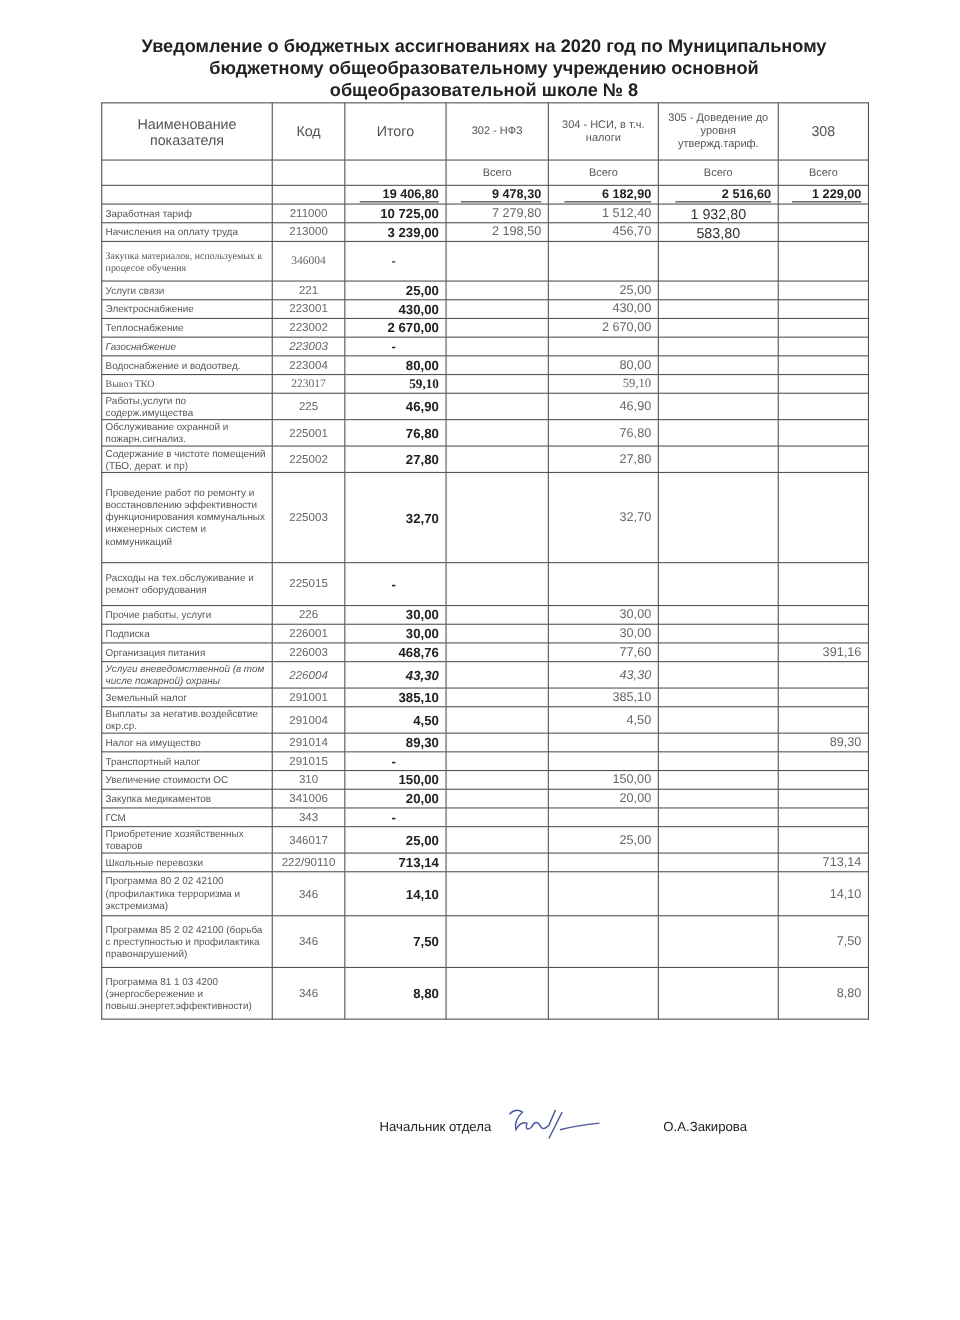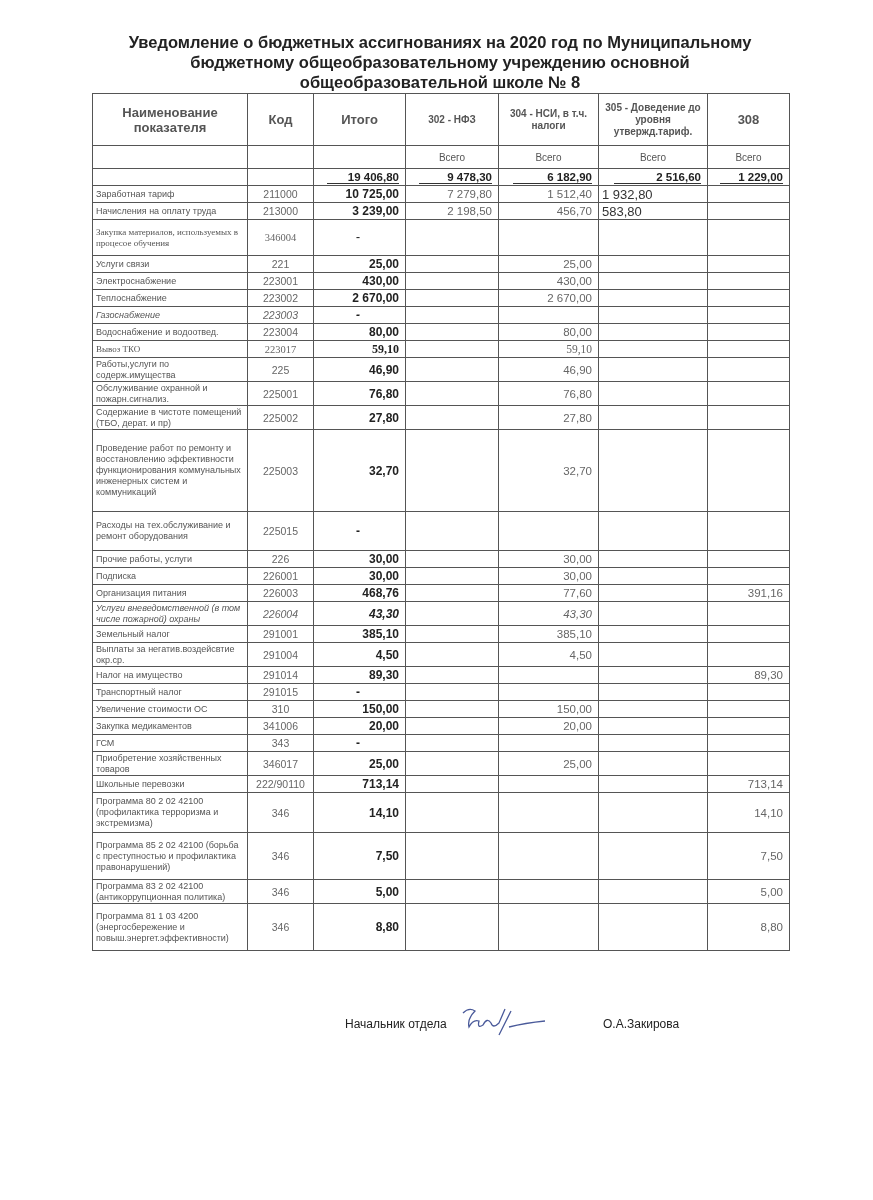--- a/index.html
+++ b/index.html
@@ -3,22 +3,22 @@
 <meta charset="utf-8">
 <style>
   body { margin:0; background:#fff; width:873px; height:1200px; position:relative; font-family:"Liberation Sans", sans-serif; color:#222; }
   .title { position:absolute; top:32px; left:90px; width:700px; text-align:center; font-weight:bold; font-size:16.5px; line-height:20px; color:#222; }
   table { position:absolute; top:93px; left:92px; border-collapse:collapse; table-layout:fixed; width:697px; }
   td { border:1px solid #555; padding:0 3px; font-size:9.5px; color:#555; vertical-align:middle; overflow:hidden; }
   td.name { font-size:9px; line-height:11px; color:#555; }
   td.code { text-align:center; font-size:10.5px; color:#666; }
   td.total { text-align:right; font-weight:bold; font-size:12px; color:#222; padding-right:6px; }
   td.num { text-align:right; font-size:11.5px; color:#666; padding-right:6px; }
-  td.n305 { font-size:13px; color:#333; }
-  .hdr td { text-align:center; color:#555; font-size:13px; line-height:15px;font-weight:bold; }
+  td.n305 { text-align:center; font-size:13px; color:#333; }
+  .hdr td { text-align:center; color:#555; font-size:13px; line-height:15px; }
   .hdr td.small { font-size:10px; line-height:12px; }
   .sub td { text-align:center; font-size:10px; height:22px; }
   .sums td { text-align:right; font-weight:bold; font-size:11.5px; color:#222; height:16px; padding-right:6px; }
   .sums span { border-bottom:1px solid #333; display:inline-block; width:88%; text-align:right; }
   .footer { position:absolute; top:1017px; left:345px; font-size:12px; color:#222; }
   .footer .sig { position:absolute; left:110px; top:-12px; width:110px; height:36px; }
   .footer .who { position:absolute; left:258px; top:0; white-space:nowrap; }
 </style>
 </head>
 <body>
@@ -321,29 +321,20 @@
       </tr>
       <tr style="height: 47px;">
         <td class="name">Программа 85 2 02 42100 (борьба с преступностью и профилактика правонарушений)</td>
         <td class="code">346</td>
         <td class="total">7,50</td>
         <td class="num"></td>
         <td class="num"></td>
         <td class="num"></td>
         <td class="num">7,50</td>
       </tr>
-      <tr style="height: 24px;">
-        <td class="name">Программа 83 2 02 42100 (антикоррупционная политика)</td>
-        <td class="code">346</td>
-        <td class="total">5,00</td>
-        <td class="num"></td>
-        <td class="num"></td>
-        <td class="num"></td>
-        <td class="num">5,00</td>
-      </tr>
       <tr style="height: 47px;">
         <td class="name">Программа 81 1 03 4200 (энергосбережение и повыш.энергет.эффективности)</td>
         <td class="code">346</td>
         <td class="total">8,80</td>
         <td class="num"></td>
         <td class="num"></td>
         <td class="num"></td>
         <td class="num">8,80</td>
       </tr>
     </tbody>

